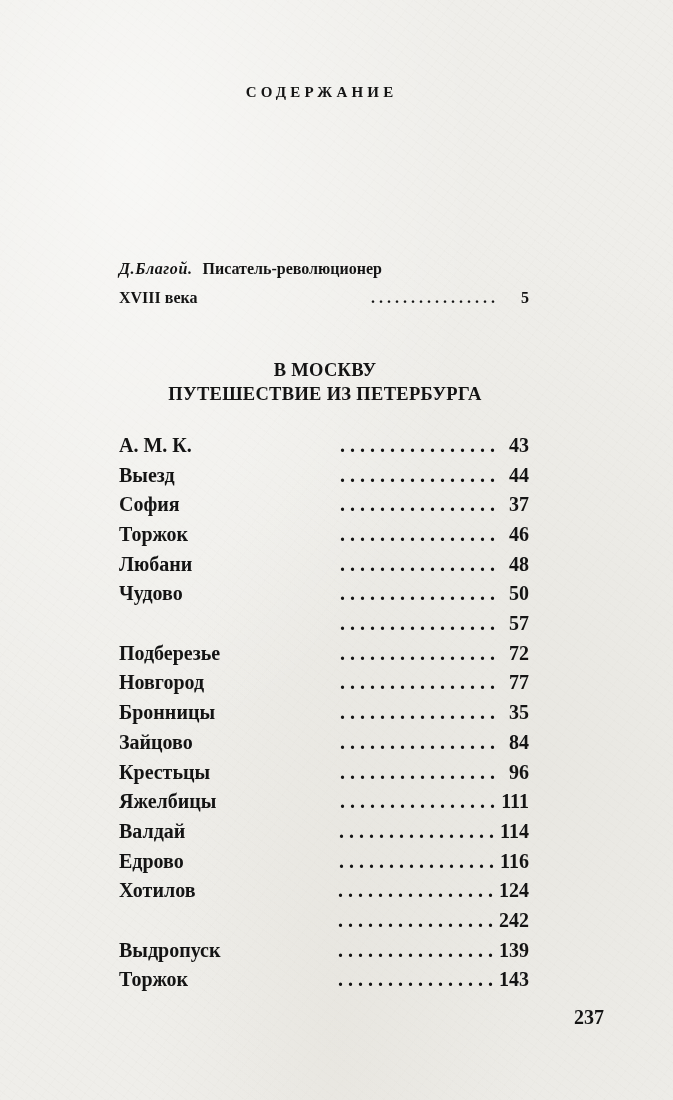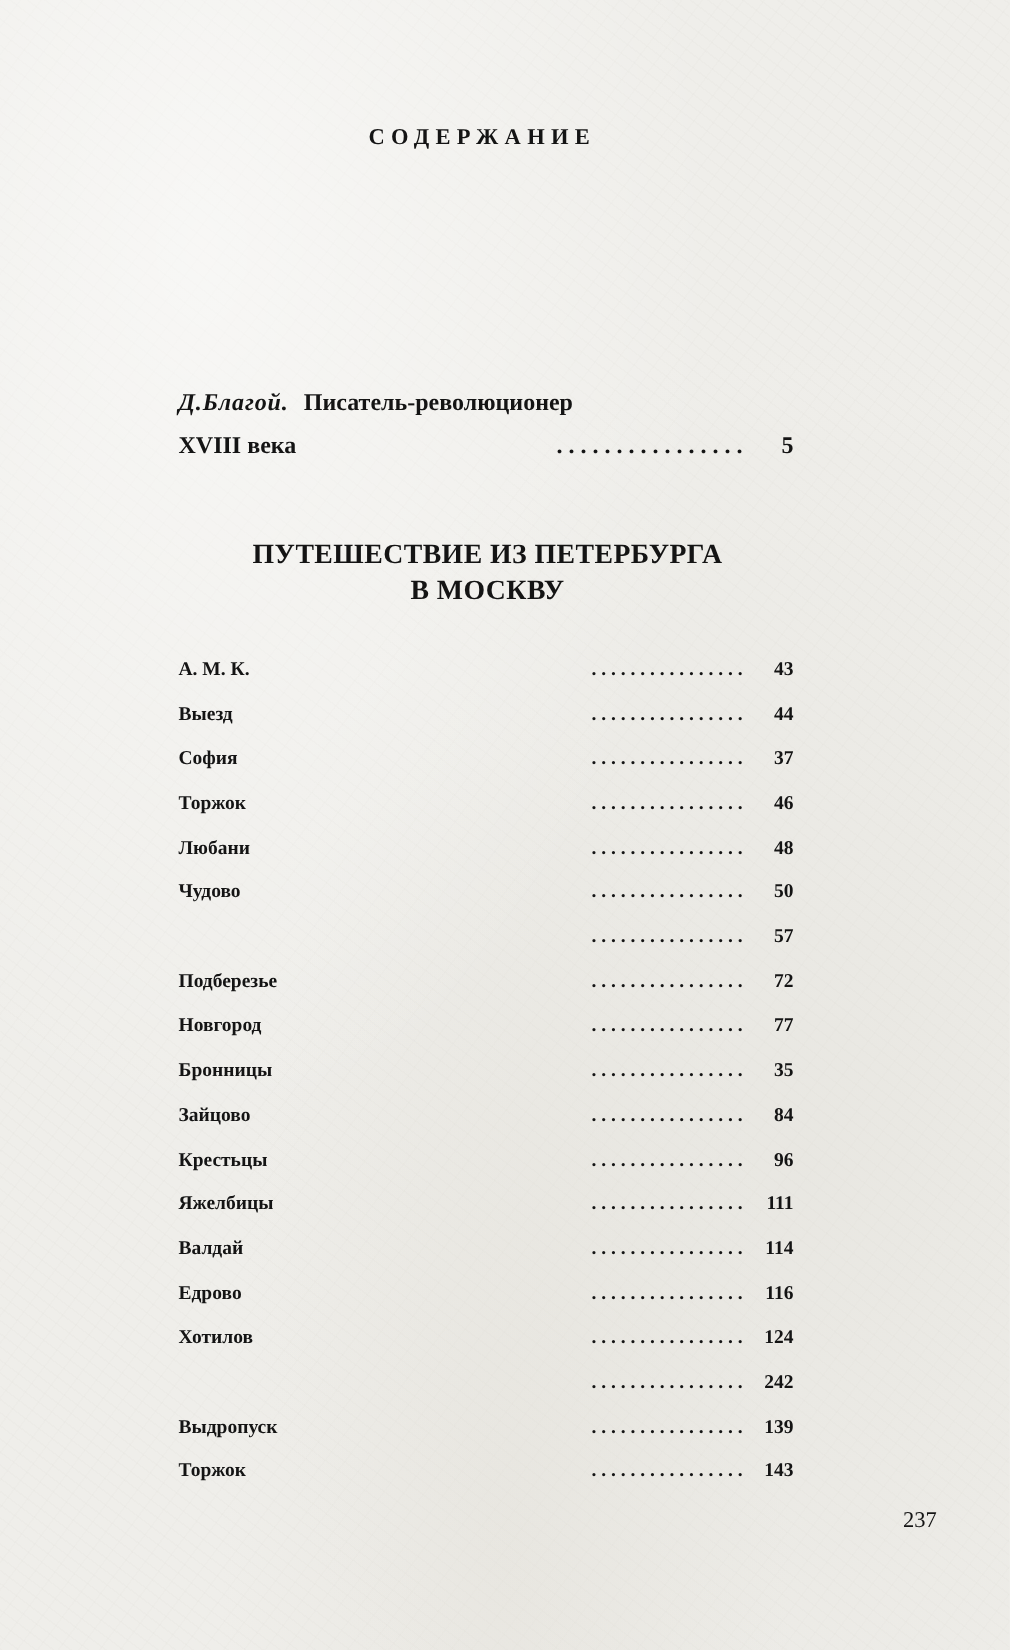--- a/index.html
+++ b/index.html
@@ -77,55 +77,54 @@
       line-height: 24px;
       letter-spacing: 0.3px;
     }
     .toc {
       position: absolute;
       top: 431px;
       left: 119px;
       width: 410px;
       font-family: "Liberation Serif", "DejaVu Serif", serif;
       font-weight: bold;
-      font-size: 13px;
+      font-size: 20px;
     }
     .toc .row {
       height: 29.7px;
       line-height: 29.7px;
     }
     .folio {
       position: absolute;
       top: 1006px;
       left: 574px;
       font-family: "Liberation Serif", "DejaVu Serif", serif;
-      font-weight: normal;
-      font-size: 15px;
-      margin-left: 28px;
+      font-weight: bold;
+      font-size: 20px;
     }
   </style>
 </head>
 <body>
 
 <div class="page-title">СОДЕРЖАНИЕ</div>
 
 <div class="intro">
   <div>
     <span class="author">Д.Благой.</span><span>Писатель-революционер</span>
   </div>
   <div class="row">
     <span>XVIII века</span>
     <span class="dots">.   .   .   .   .   .   .   .   .   .   .   .   .   .   .   .</span>
     <span class="page">5</span>
   </div>
 </div>
 
 <div class="section-title">
+  <div>В МОСКВУ</div>
   <div>ПУТЕШЕСТВИЕ ИЗ ПЕТЕРБУРГА</div>
-  <div>В МОСКВУ</div>
 </div>
 
 <div class="toc" id="toc">
     <div class="row">
       <span>А. М. К.</span>
       <span class="dots">.   .   .   .   .   .   .   .   .   .   .   .   .   .   .   .</span>
       <span class="page">43</span>
     </div>
     <div class="row">
       <span>Выезд</span>

